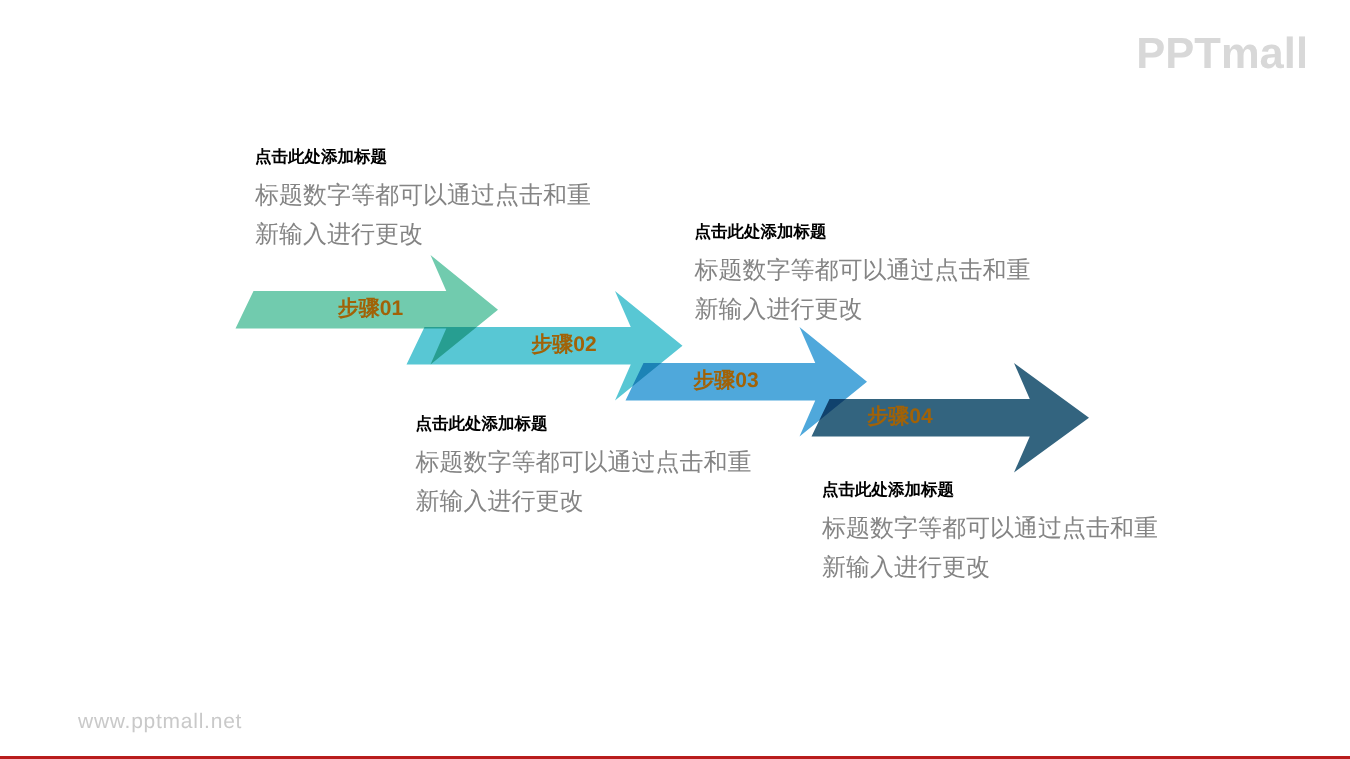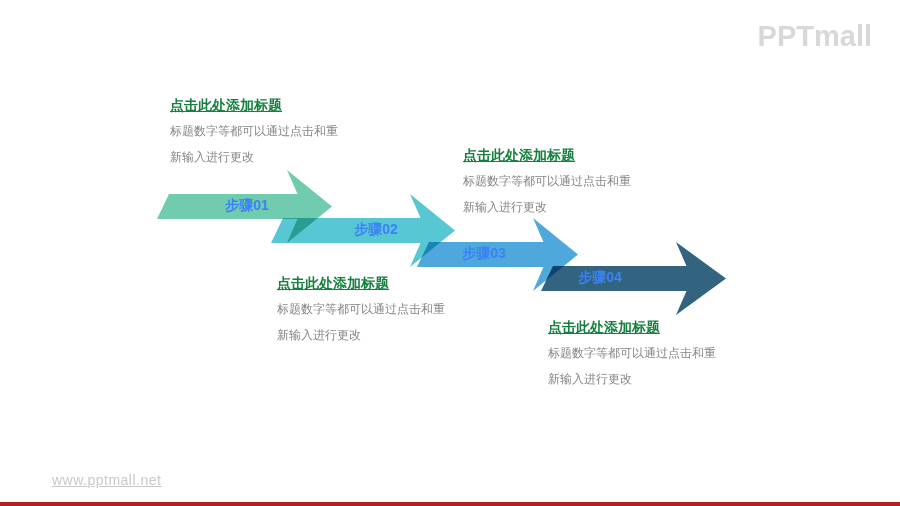--- a/index.html
+++ b/index.html
@@ -2,45 +2,45 @@
 <html><head>
 <meta charset="utf-8">
 <style>
   html,body{margin:0;padding:0;background:#fff;}
   .slide{
     position:relative;
     width:900px;height:506px;
     background:#ffffff;
     overflow:hidden;
     box-sizing:border-box;
-    border-bottom:4px solid #b91c1c;
+    border-bottom:2px solid #b91c1c;
     font-family:"Liberation Sans", sans-serif;
   }
   .logo{
     position:absolute;top:20px;right:28px;
     font-size:29px;font-weight:bold;color:#d8d8d8;
     letter-spacing:0px;
   }
   .diagram-svg{position:absolute;left:0;top:0;}
   .arrow{mix-blend-mode:multiply;}
   .step-label{
     position:absolute;
     transform:translate(-50%,-50%);
-    color:#3b82f6;font-size:14px;font-weight:bold;
+    color:#a16207;font-size:14px;font-weight:bold;
     white-space:nowrap;
   }
   .tb{position:absolute;white-space:nowrap;}
   .tb-title{
-    font-size:14px;font-weight:bold;color:#15803d;
-    line-height:20px;margin-bottom:3px;text-decoration:underline;
+    font-size:11px;font-weight:bold;color:#000000;
+    line-height:20px;margin-bottom:3px;
   }
-  .tb-body{font-size:12px;color:#848484;line-height:26px;}
+  .tb-body{font-size:16px;color:#848484;line-height:26px;}
   .watermark{
     position:absolute;left:52px;top:472px;
-    font-size:14px;color:#c9c9c9;letter-spacing:0.5px;text-decoration:underline;
+    font-size:14px;color:#c9c9c9;letter-spacing:0.5px;
   }
 </style>
 </head>
 <body>
 
 <div class="slide">
 
   <div class="logo">PPTmall</div>
 
   <svg class="diagram-svg" width="900" height="506" viewBox="0 0 900 506">

